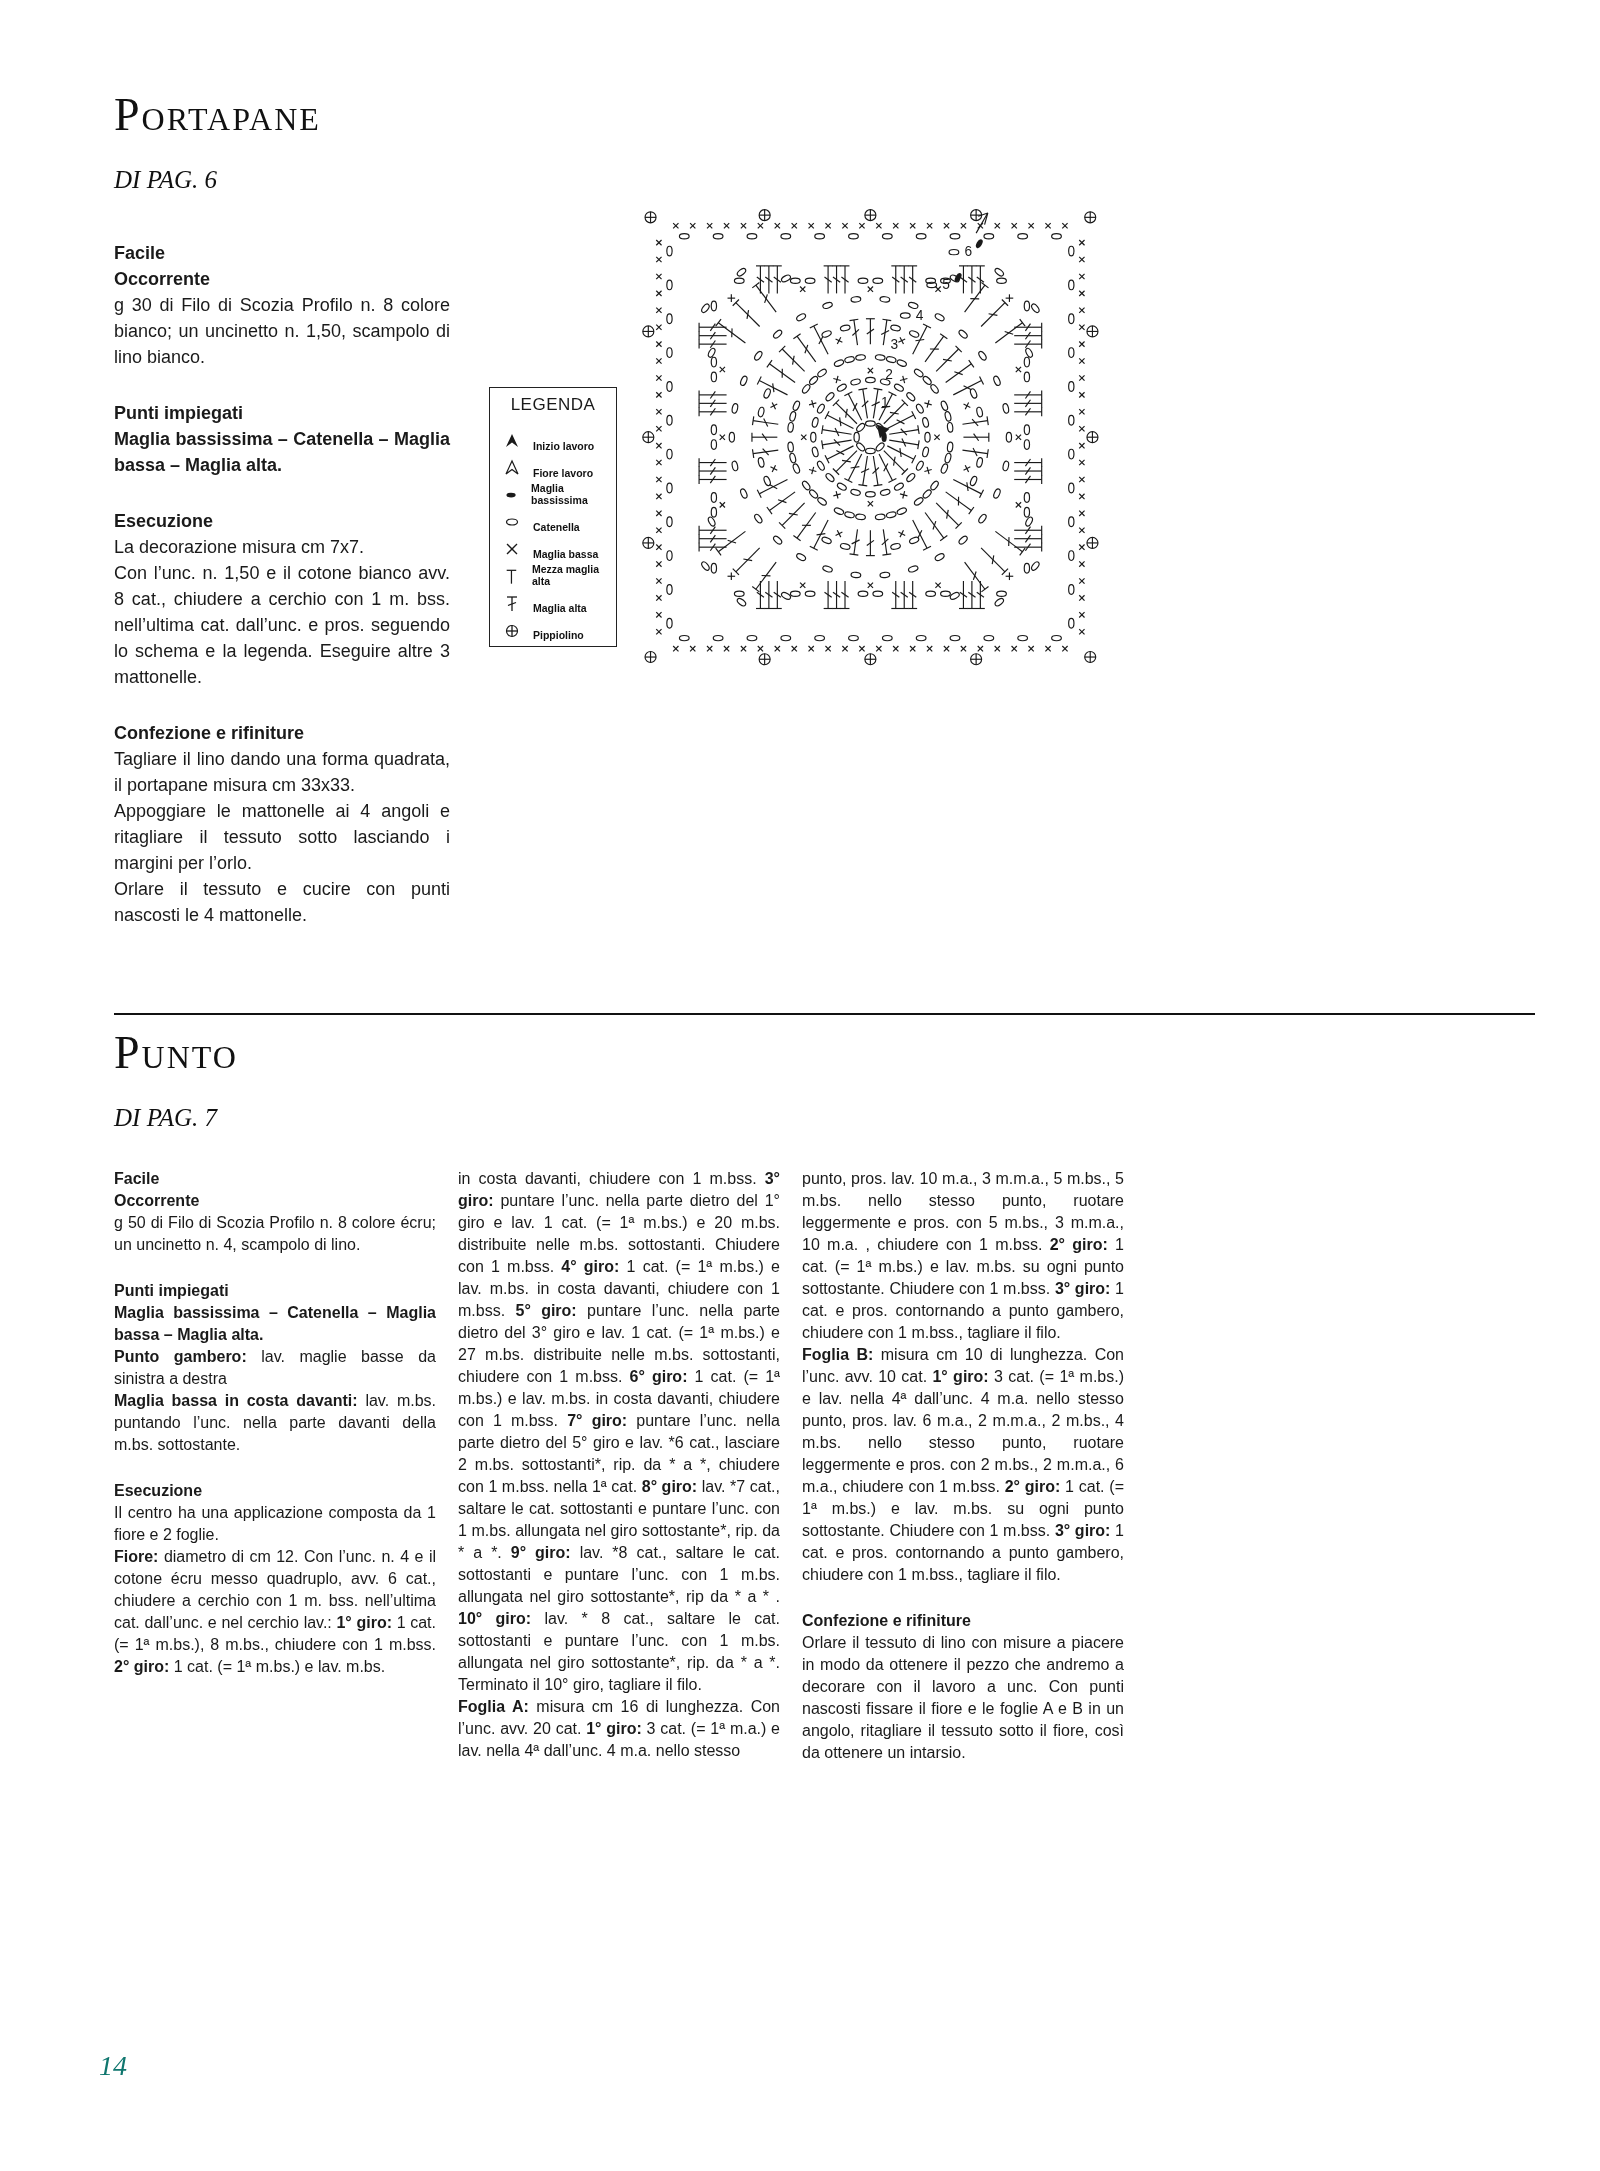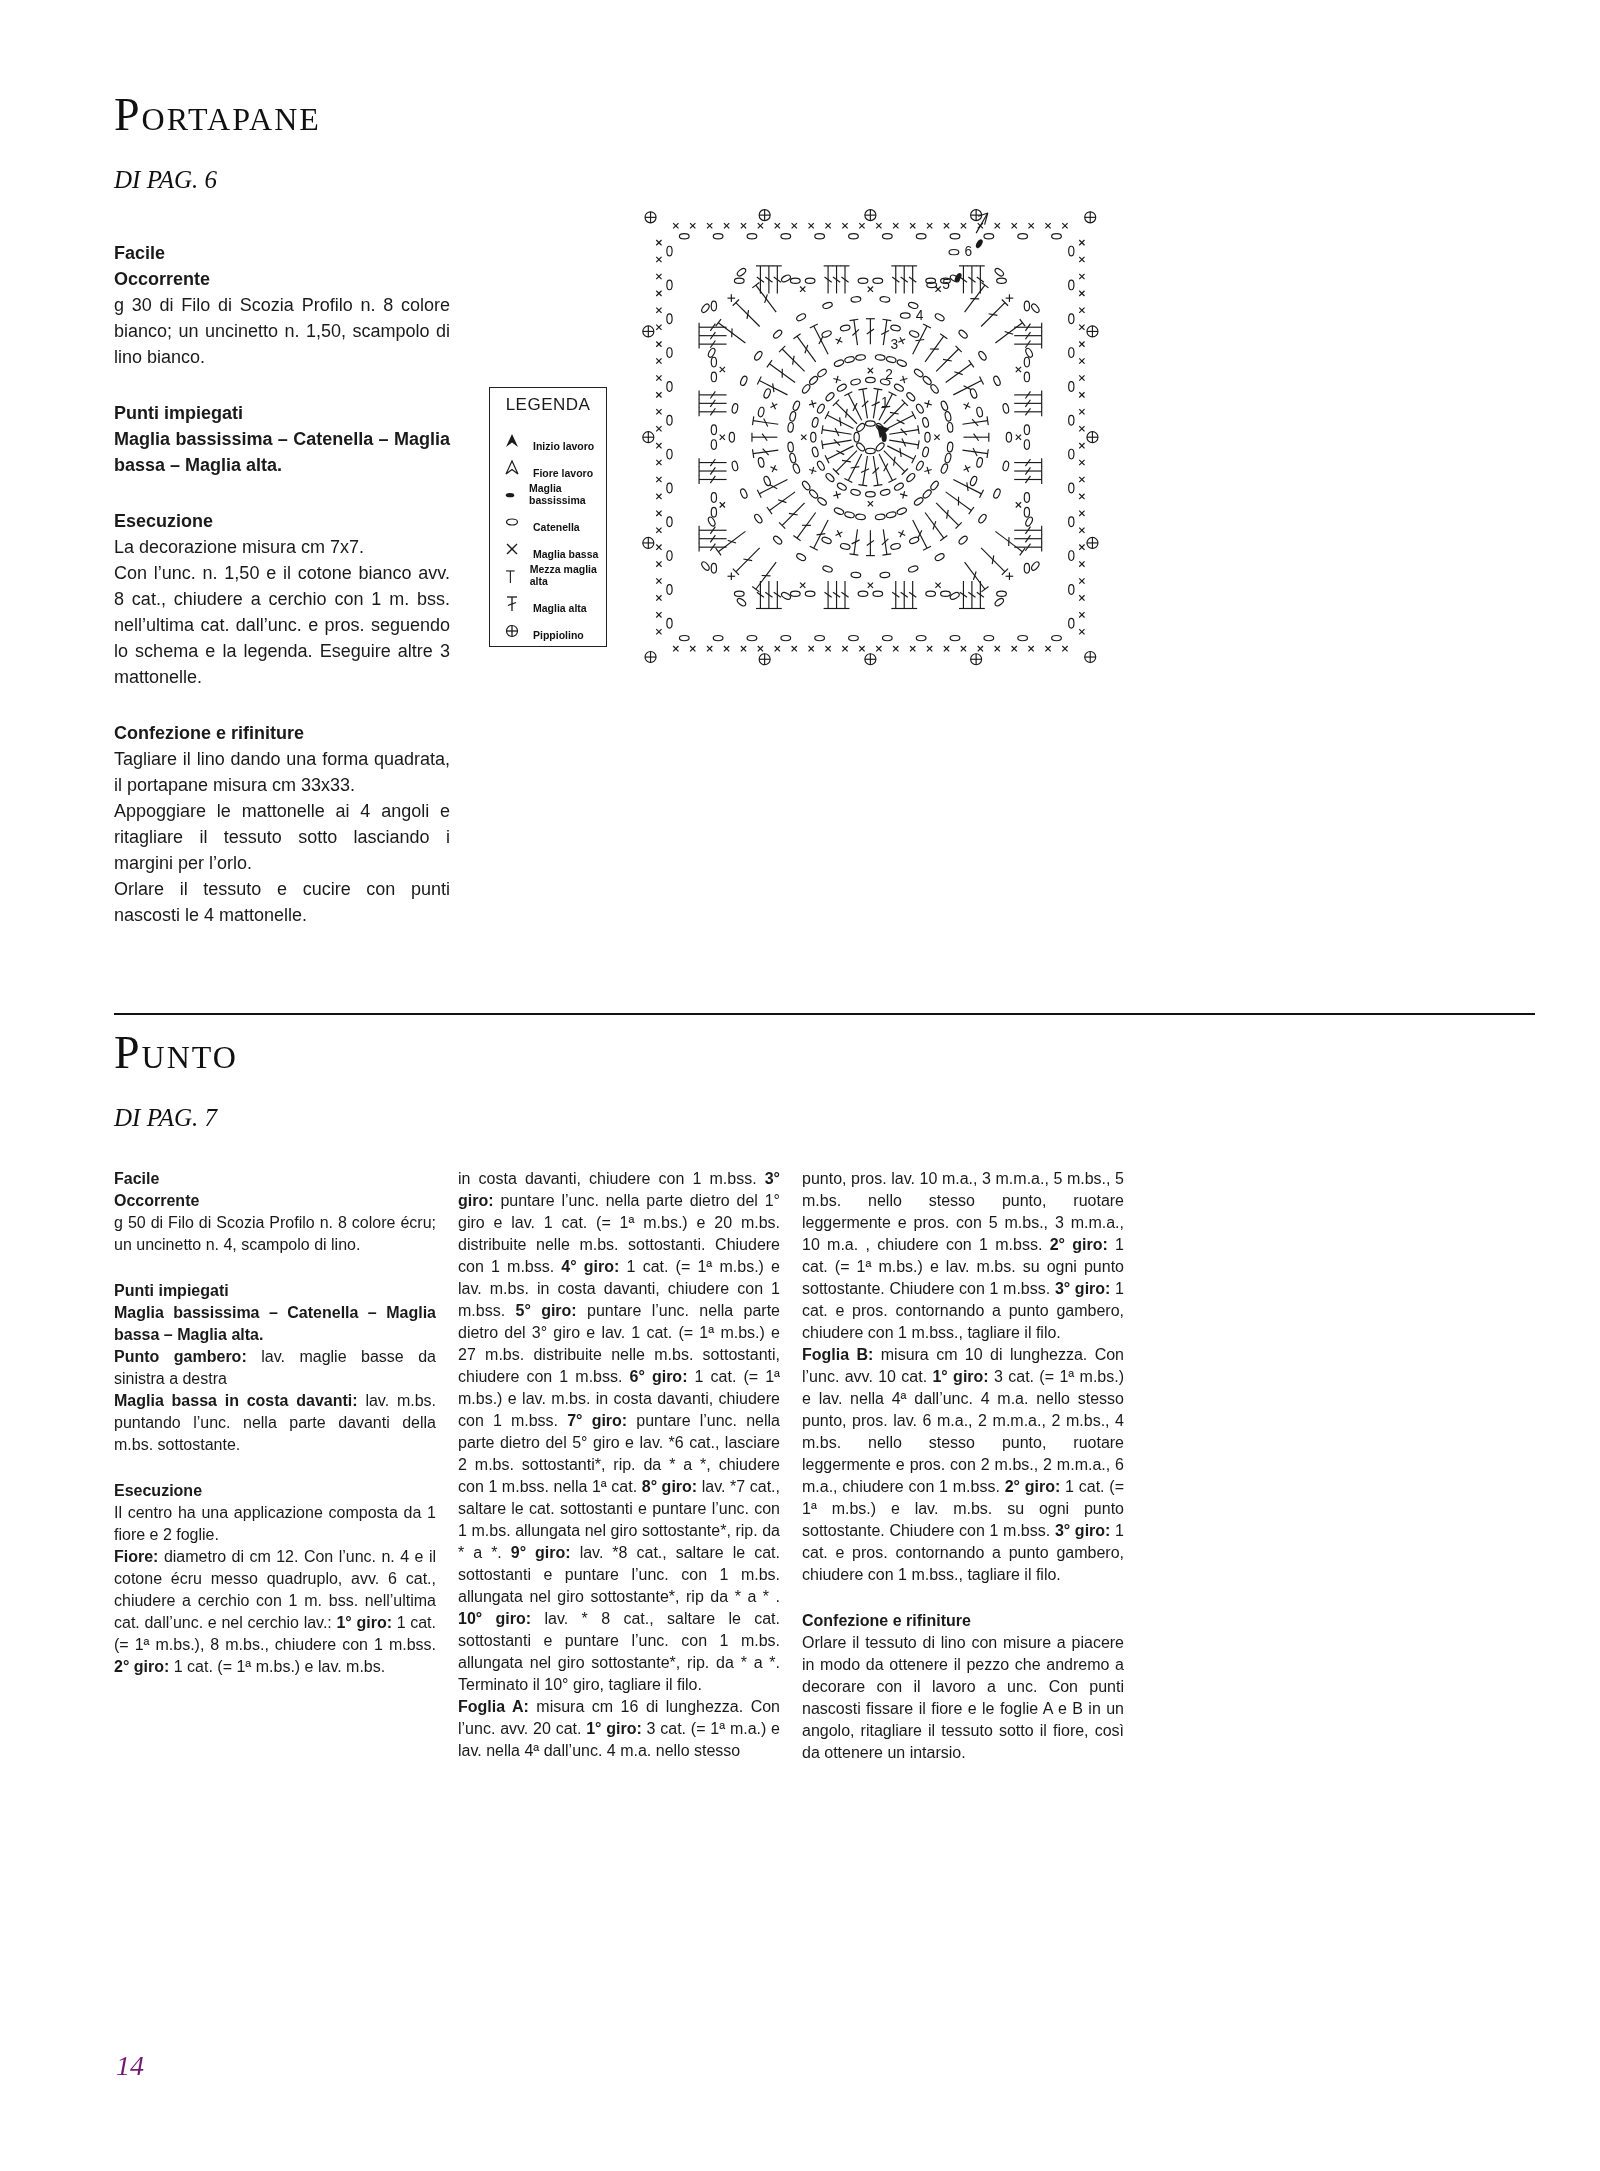--- a/index.html
+++ b/index.html
@@ -19,37 +19,37 @@
   }
   .text-col { text-align:justify; }
   .col-portapane {
     position:absolute; left:90px; top:240px; width:336px;
     font-size:18px; line-height:26px;
   }
   .col-portapane .subhead.gap { margin-top:30px; }
   .subhead { font-weight:bold; }
   .b { font-weight:bold; }
   .legend-box {
-    position:absolute; left:465px; top:387px; width:118px; height:260px;
+    position:absolute; left:465px; top:387px; width:128px; height:260px;
     border:1.5px solid #222; background:#fff; padding:7px 0 0 0;
   }
   .legend-title { text-align:center; font-size:17px; letter-spacing:0.5px; margin-bottom:10px; }
   .legend-row { display:flex; align-items:flex-end; height:27px; padding-left:10px;font-weight:bold; }
   .legend-label { font-size:10.5px; margin-left:9px; color:#111; }
   .diagram { position:absolute; left:600px; top:180px; width:500px; height:492px; }
   .rule { position:absolute; left:90px; top:1013px; width:1421px; height:2px; background:#111; }
   .centro-cols {
     position:absolute; left:90px; top:1168px; width:1010px;
     display:flex; gap:22px;
   }
   .centro-col { width:322px; font-size:16px; line-height:22px; }
   .centro-col .subhead.gap { margin-top:24px; }
   .page-number {
-    position:absolute; left:92px; top:2050px;
-    font-family:"Liberation Serif", serif; font-style:italic; font-size:28px; color:#701a75;text-align:center;
+    position:absolute; left:75px; top:2050px;
+    font-family:"Liberation Serif", serif; font-style:italic; font-size:28px; color:#0f766e;text-align:center;
   }
 </style>
 </head>
 <body>
 
 <div class="page">
 
   <h1 class="title" style="top:88px;">Portapane</h1>
   <div class="subtitle" style="top:166px;">DI PAG. 6</div>
   <div class="text-col col-portapane">

